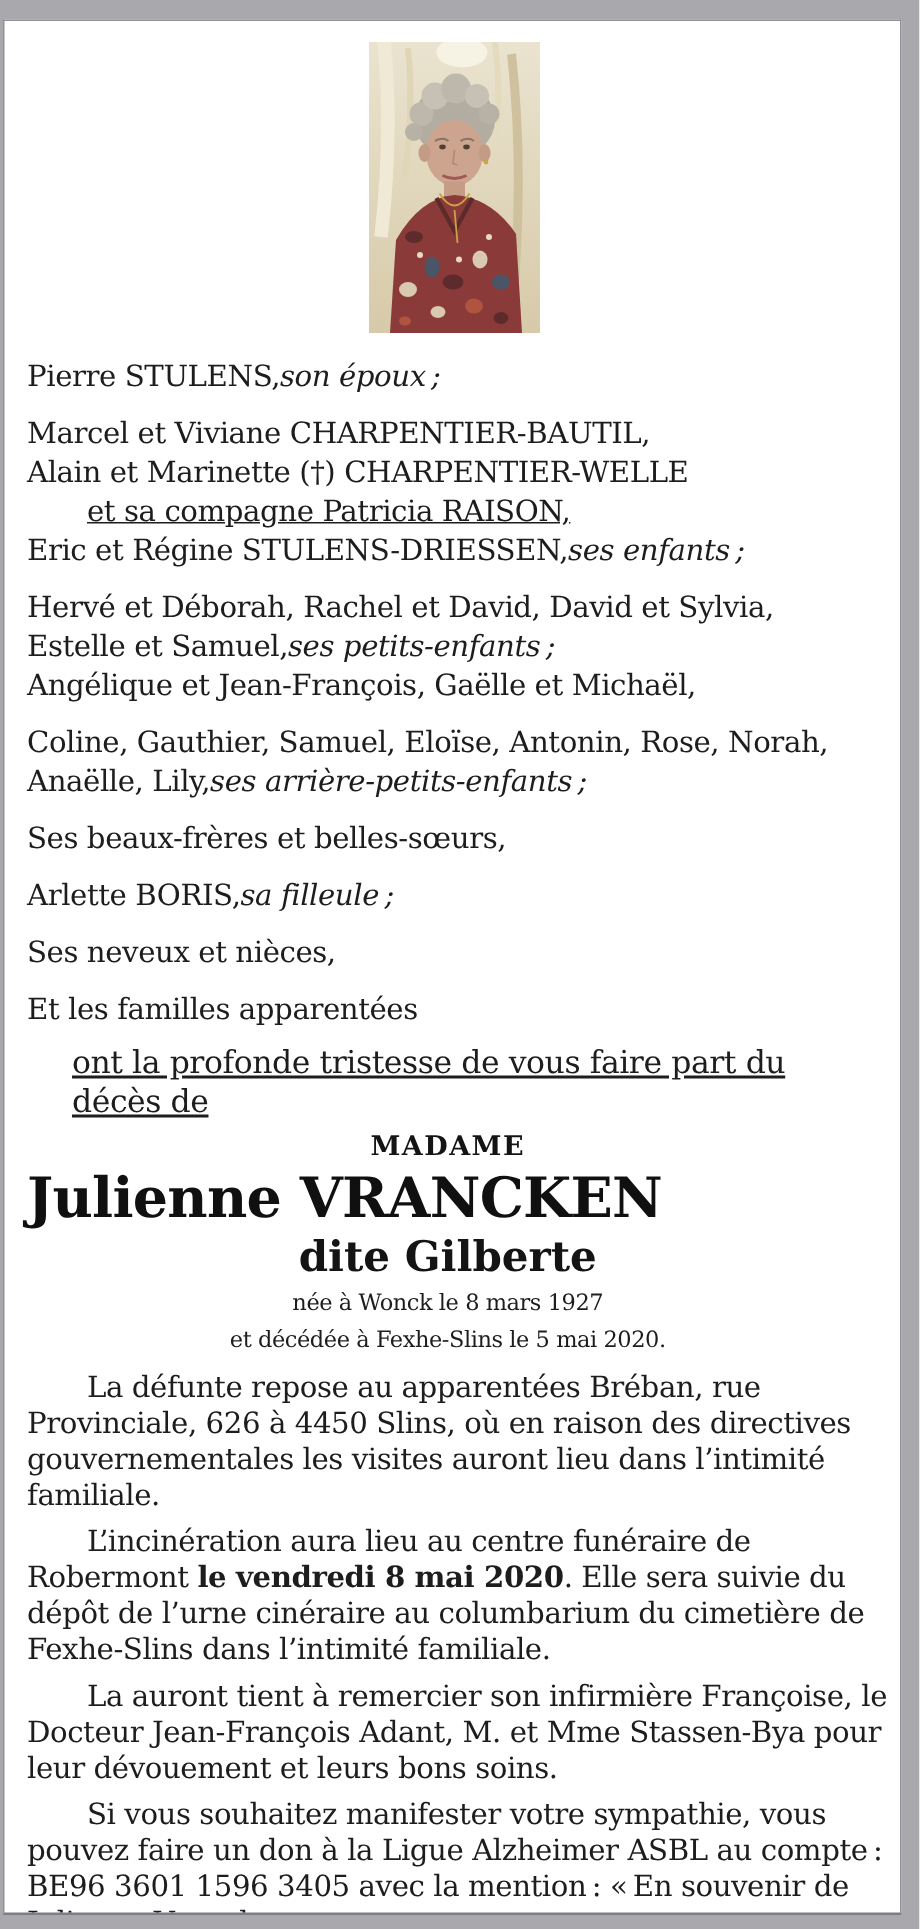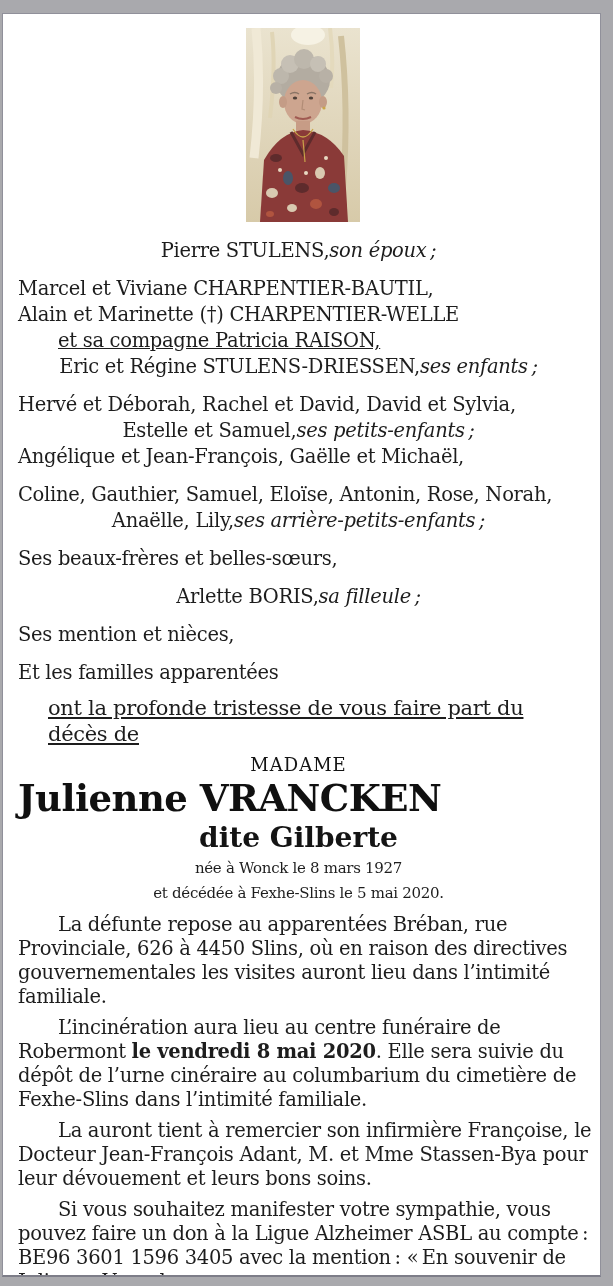--- a/index.html
+++ b/index.html
@@ -7,25 +7,25 @@
   .card{position:absolute;left:2px;top:13px;width:599px;height:1264px;background:#ffffff;
         border:1px solid #90909a;border-bottom-width:2px;border-bottom-color:#7d7d88;
         box-sizing:border-box;padding:0 21px 0 15px;overflow:hidden;
         font-family:"DejaVu Serif",serif;color:#1d1d1d;}
   .photo{position:relative;left:4px;width:114px;height:194px;margin:14px auto 0 auto;}
   .photo svg{display:block;width:114px;height:194px;}
   .names{margin-top:16px;}
   .fgroup{margin-bottom:12px;}
   .fgroup:last-child{margin-bottom:0;}
   .fline{font-size:19.5px;line-height:26px;letter-spacing:-0.3px;white-space:nowrap;}
-  .flex{display:flex;justify-content:center;align-items:baseline;}
+  .flex{display:flex;justify-content:flex-start;align-items:baseline;}
   .rel{font-style:italic;}
   .ind40{padding-left:40px;text-decoration:underline;}
   .announce{margin-top:9px;padding-left:30px;font-size:21px;line-height:26px;letter-spacing:-0.3px;text-decoration:underline;}
-  .madame{margin-top:8px;text-align:center;font-weight:normal;font-size:18px;line-height:20px;letter-spacing:1px;color:#141414;}
+  .madame{margin-top:8px;text-align:center;font-weight:bold;font-size:18px;line-height:20px;letter-spacing:1px;color:#141414;}
   .bigname{margin-top:2px;text-align:left;font-weight:bold;font-size:37px;line-height:42px;letter-spacing:-0.5px;color:#101010;}
   .alias{margin-top:8px;text-align:center;font-weight:bold;font-size:28px;line-height:21px;color:#141414;}
   .dateline{text-align:center;font-size:15px;line-height:25px;letter-spacing:-0.3px;}
   .dates{margin-top:8px;}
   .para{margin-top:7px;}
   .ln{font-size:19.5px;line-height:24px;letter-spacing:-0.3px;white-space:nowrap;}
   .ln .bold, .ln b{font-weight:bold;}
   .first{padding-left:40px;}
   .cond{margin-top:2px;}
   .cond .ln{line-height:23px;}
@@ -136,21 +136,21 @@
       </div>
 
       <div class="fgroup">
         <div class="fline flex">
           <span>Arlette BORIS,</span>
           <span class="rel">sa filleule ;</span>
         </div>
       </div>
 
       <div class="fgroup">
-        <div class="fline">Ses mention et nièces,</div>
+        <div class="fline">Ses neveux et nièces,</div>
       </div>
 
       <div class="fgroup">
         <div class="fline">Et les familles apparentées</div>
       </div>
     </div>
 
     <div class="announce">ont la profonde tristesse de vous faire part du décès de</div>
 
     <div class="madame">MADAME</div>

